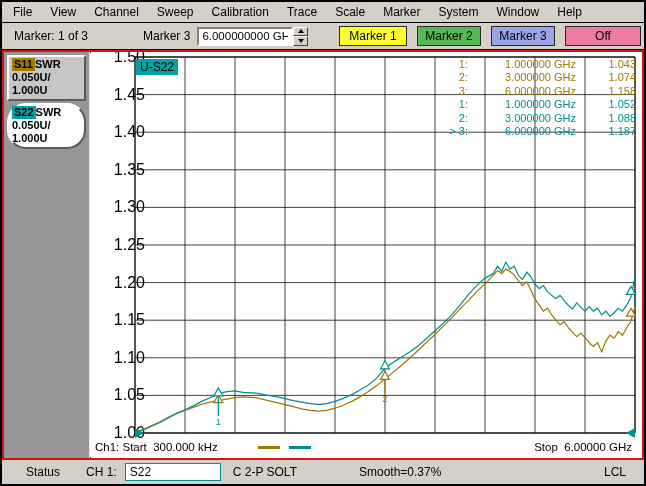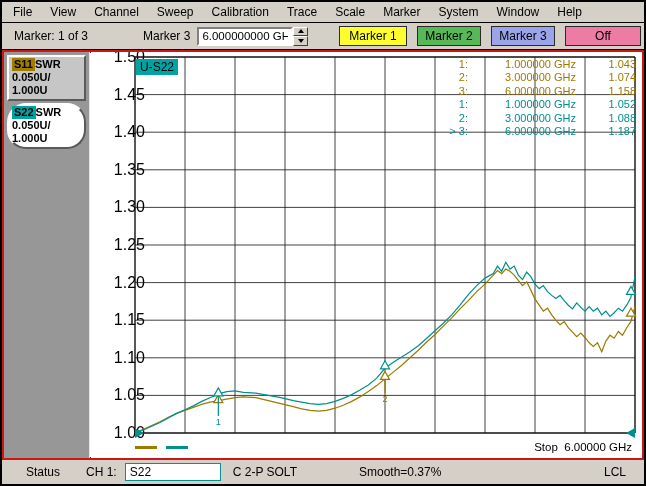--- a/index.html
+++ b/index.html
@@ -197,20 +197,21 @@
         <span class="trace-label" id="activeTraceLabel" style="background: rgb(0, 163, 163);">U-S22</span>
         <div class="readout" id="readout">
             <div class="ro-row" style="color: rgb(156, 122, 0);"><span class="ro-num">1:</span><span class="ro-freq">1.000000 GHz</span><span class="ro-val">1.043</span></div>
             <div class="ro-row" style="color: rgb(156, 122, 0);"><span class="ro-num">2:</span><span class="ro-freq">3.000000 GHz</span><span class="ro-val">1.074</span></div>
             <div class="ro-row" style="color: rgb(156, 122, 0);"><span class="ro-num">3:</span><span class="ro-freq">6.000000 GHz</span><span class="ro-val">1.158</span></div>
             <div class="ro-row" style="color: rgb(0, 143, 143);"><span class="ro-num">1:</span><span class="ro-freq">1.000000 GHz</span><span class="ro-val">1.052</span></div>
             <div class="ro-row" style="color: rgb(0, 143, 143);"><span class="ro-num">2:</span><span class="ro-freq">3.000000 GHz</span><span class="ro-val">1.088</span></div>
             <div class="ro-row" style="color: rgb(0, 143, 143);"><span class="ro-num">&gt; 3:</span><span class="ro-freq">6.000000 GHz</span><span class="ro-val">1.187</span></div>
           </div>
         <div class="xrow">
+          <span>Ch1: Start  300.000 kHz</span>
           <span class="legend-dash first" id="dashS11" style="background: rgb(156, 122, 0);"></span>
           <span class="legend-dash" id="dashS22" style="background: rgb(0, 143, 143);"></span>
           <span class="stop-label">Stop  6.00000 GHz</span>
         </div>
       </div>
     </div>
 
     <div class="statusbar">
       <span class="sb-status">Status</span>
       <span class="sb-ch">CH 1:</span>

